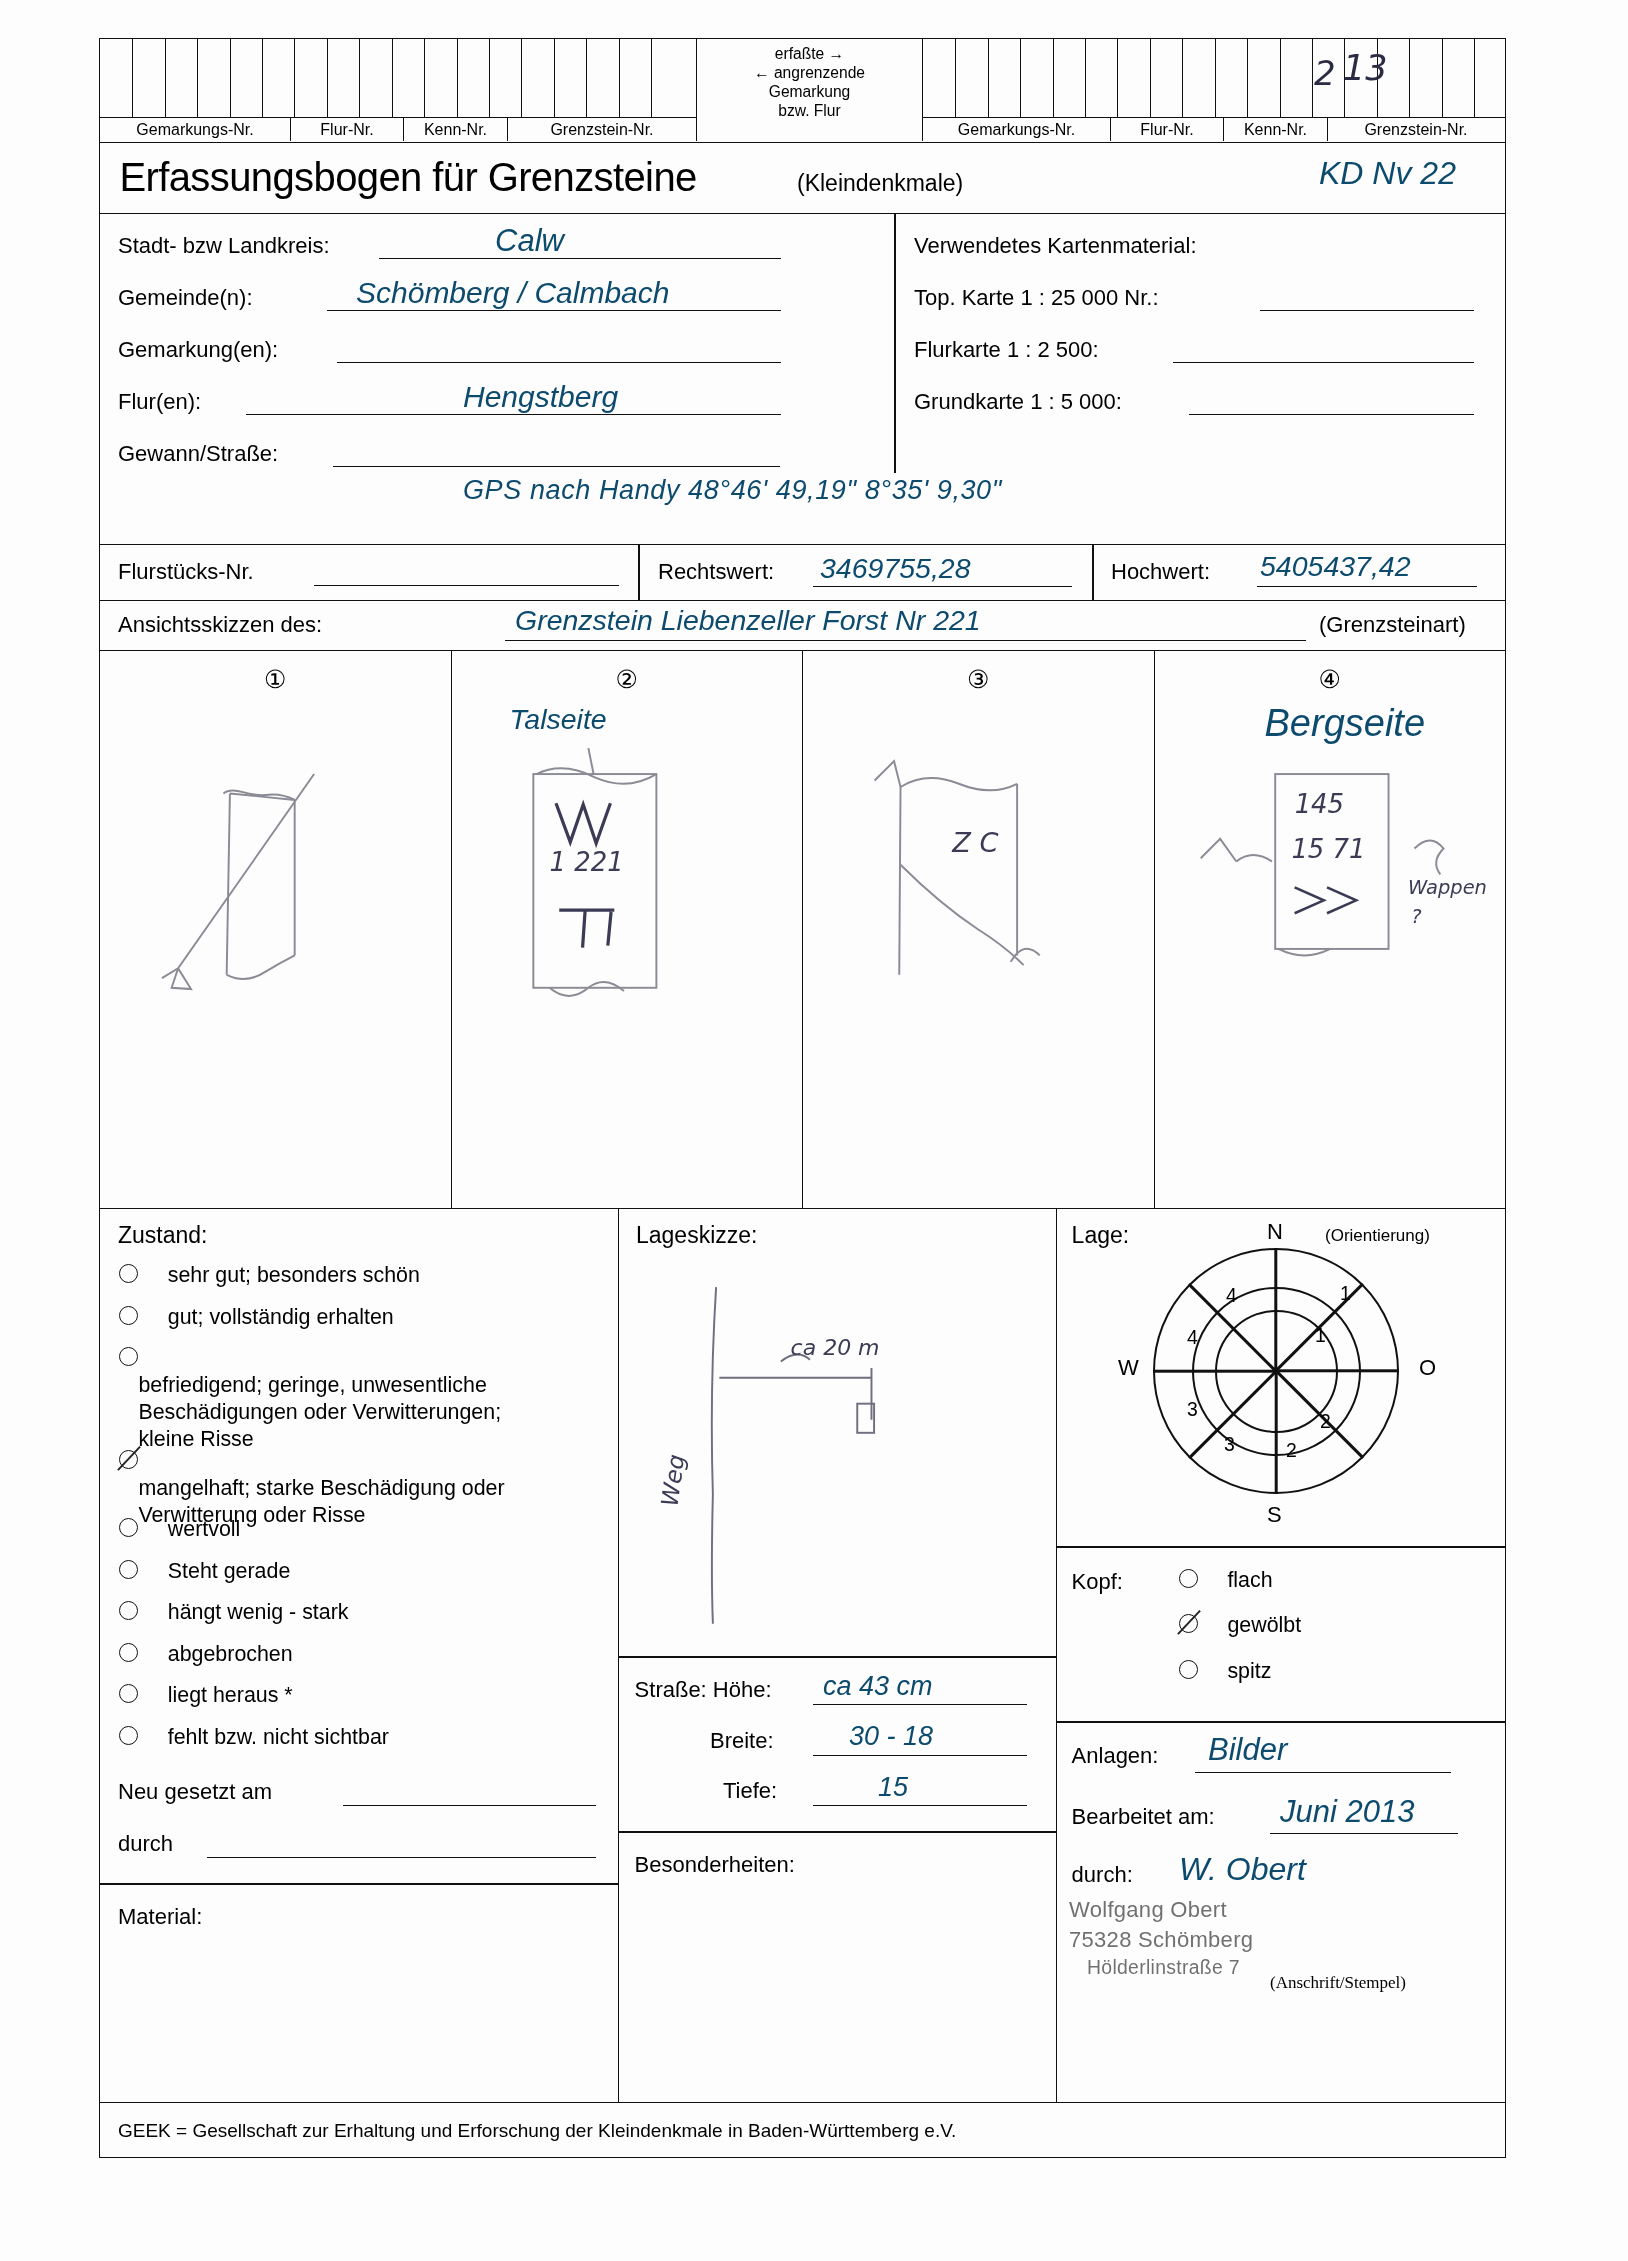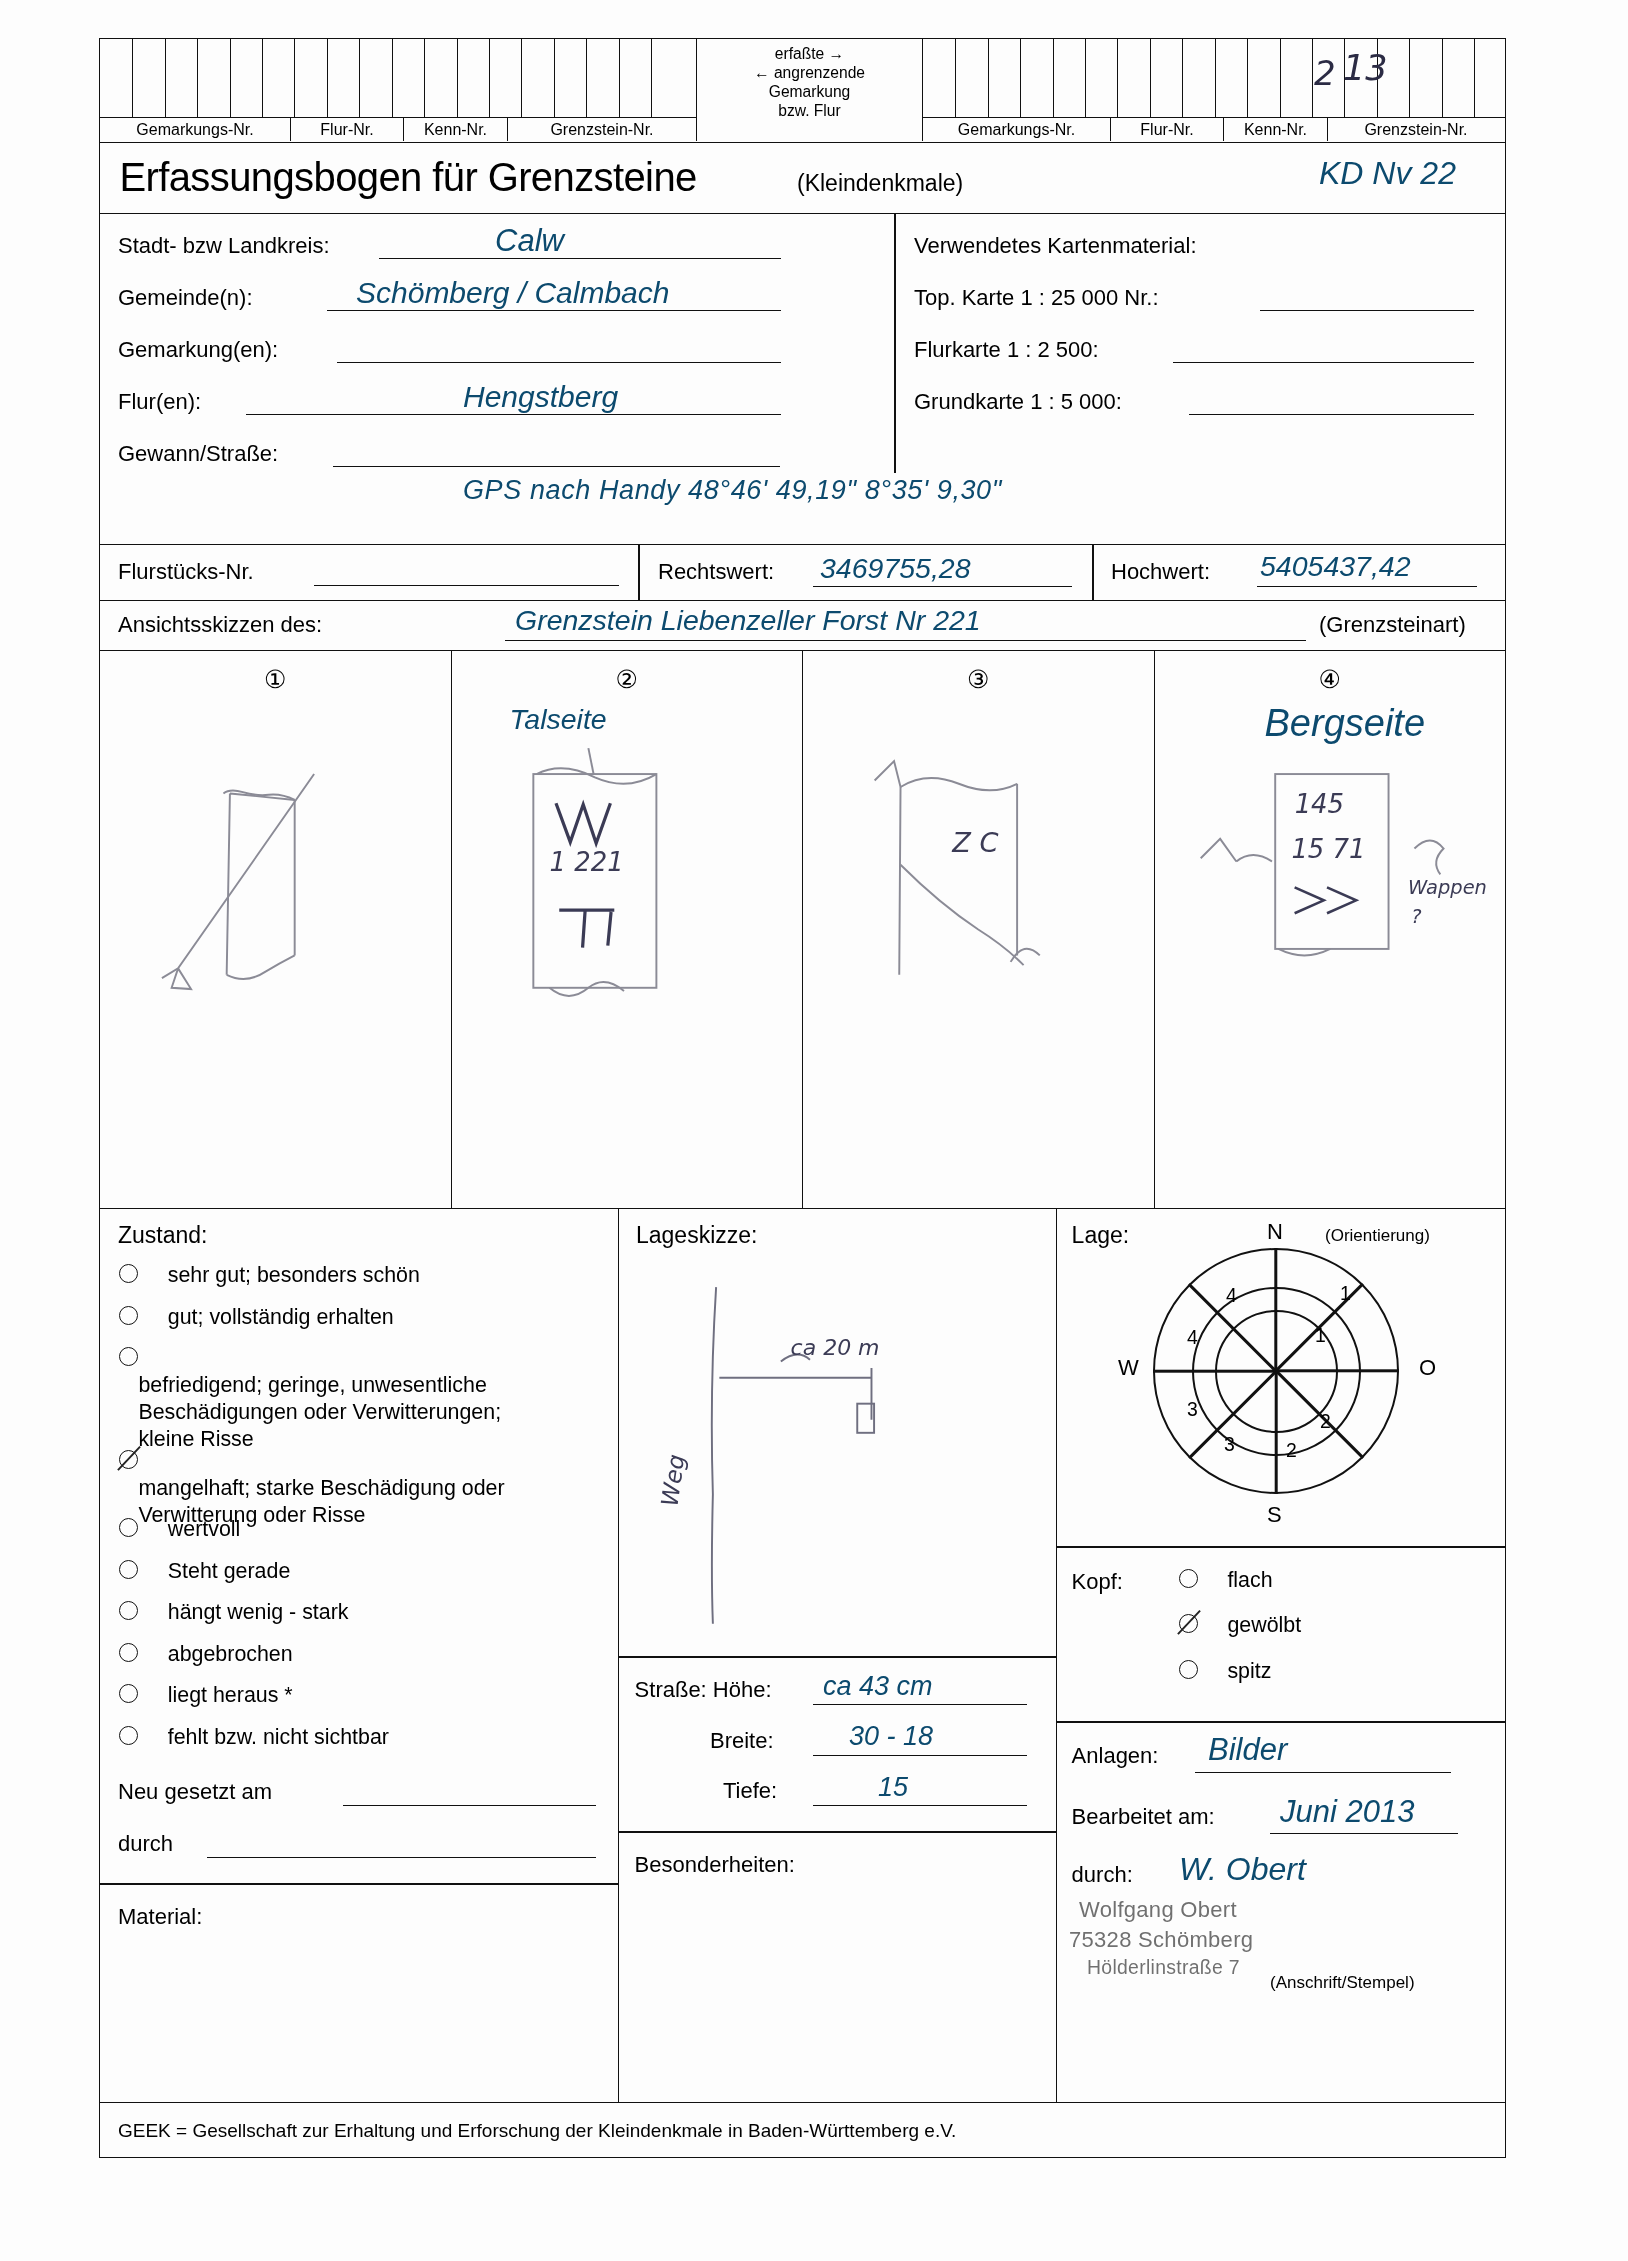--- a/index.html
+++ b/index.html
@@ -421,25 +421,25 @@
         <div class="tinyul" style="left:139px;top:563px;width:256px;"></div>
         <div class="hand" style="position:absolute;left:152px;top:523px;font-size:31px;">Bilder</div>
 
         <div class="lbl" style="left:15.6px;top:595px;">Bearbeitet am:</div>
         <div class="tinyul" style="left:214px;top:624px;width:188px;"></div>
         <div class="hand" style="position:absolute;left:224px;top:585px;font-size:31px;">Juni 2013</div>
 
         <div class="lbl" style="left:15.6px;top:653px;">durch:</div>
         <div class="hand" style="position:absolute;left:123px;top:642px;font-size:32px;">W. Obert</div>
 
-        <div class="stamp" style="left:23px;top:688px;">Wolfgang Obert</div>
+        <div class="stamp" style="left:13px;top:688px;">Wolfgang Obert</div>
         <div class="stamp" style="left:13px;top:718px;">75328 Schömberg</div>
         <div class="stamp" style="left:31px;top:747px;font-size:19.4px;">Hölderlinstraße 7</div>
 
-        <div class="small" style="position:absolute;left:214px;top:764px;">(Anschrift/Stempel)</div>
+        <div class="small" style="position:absolute;left:214px;top:764px;font-family:Liberation Serif, serif;">(Anschrift/Stempel)</div>
       </div>
     </div>
 
     <div class="footer">
       <div class="footertext">GEEK = Gesellschaft zur Erhaltung und Erforschung der Kleindenkmale in Baden-Württemberg e.V.</div>
     </div>
 
   </div>
 </div>
 

